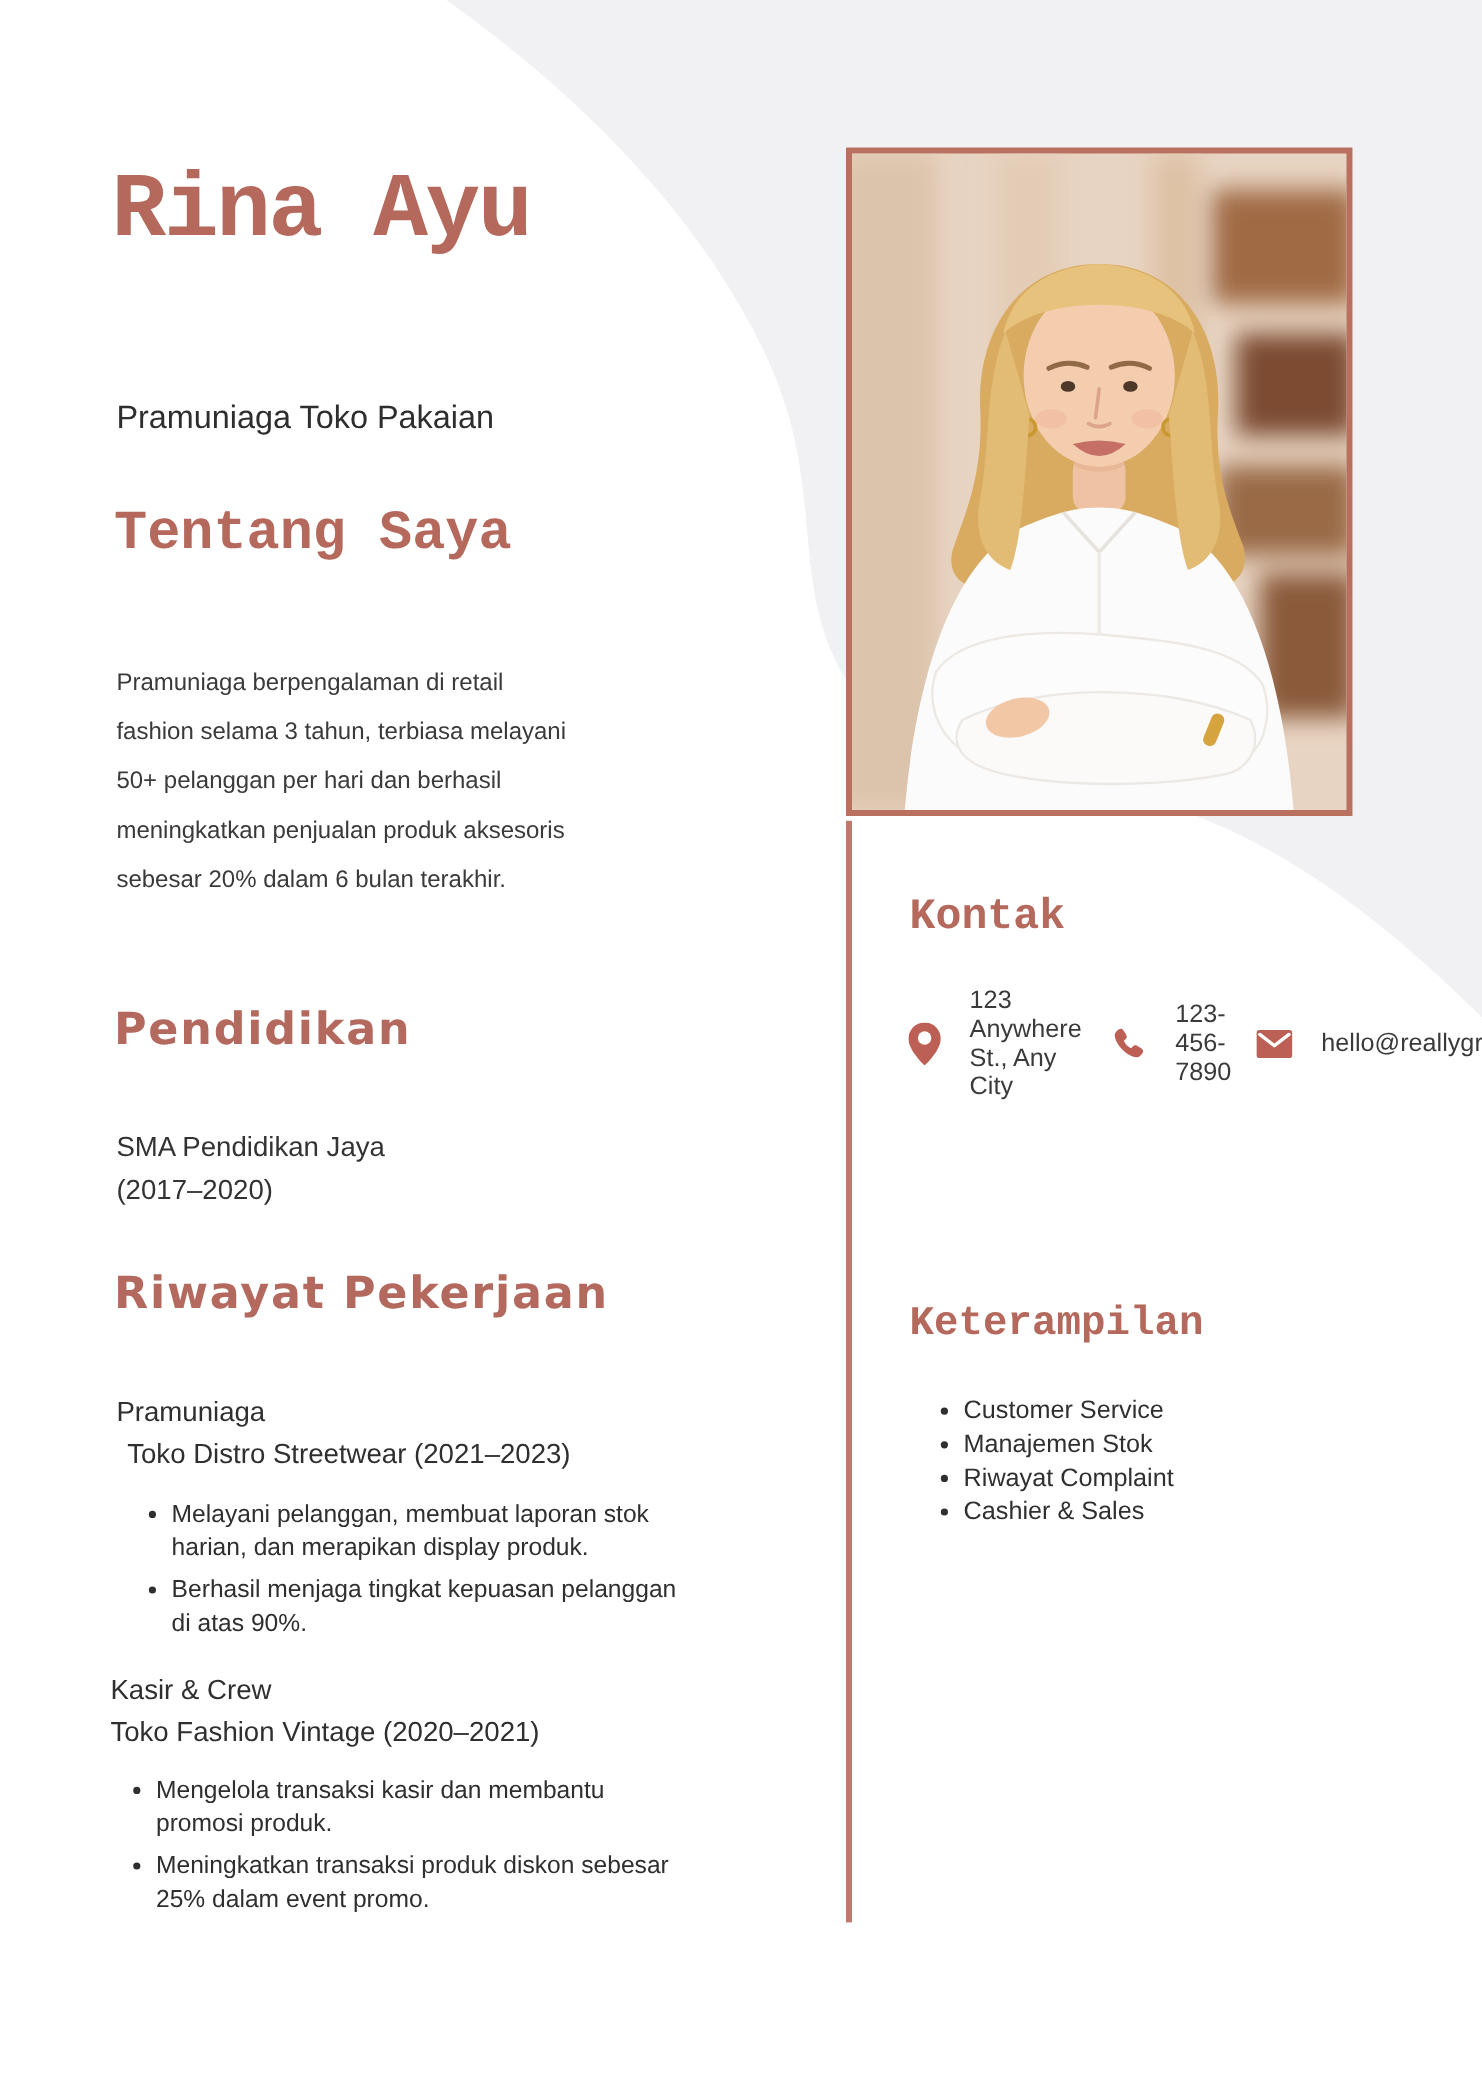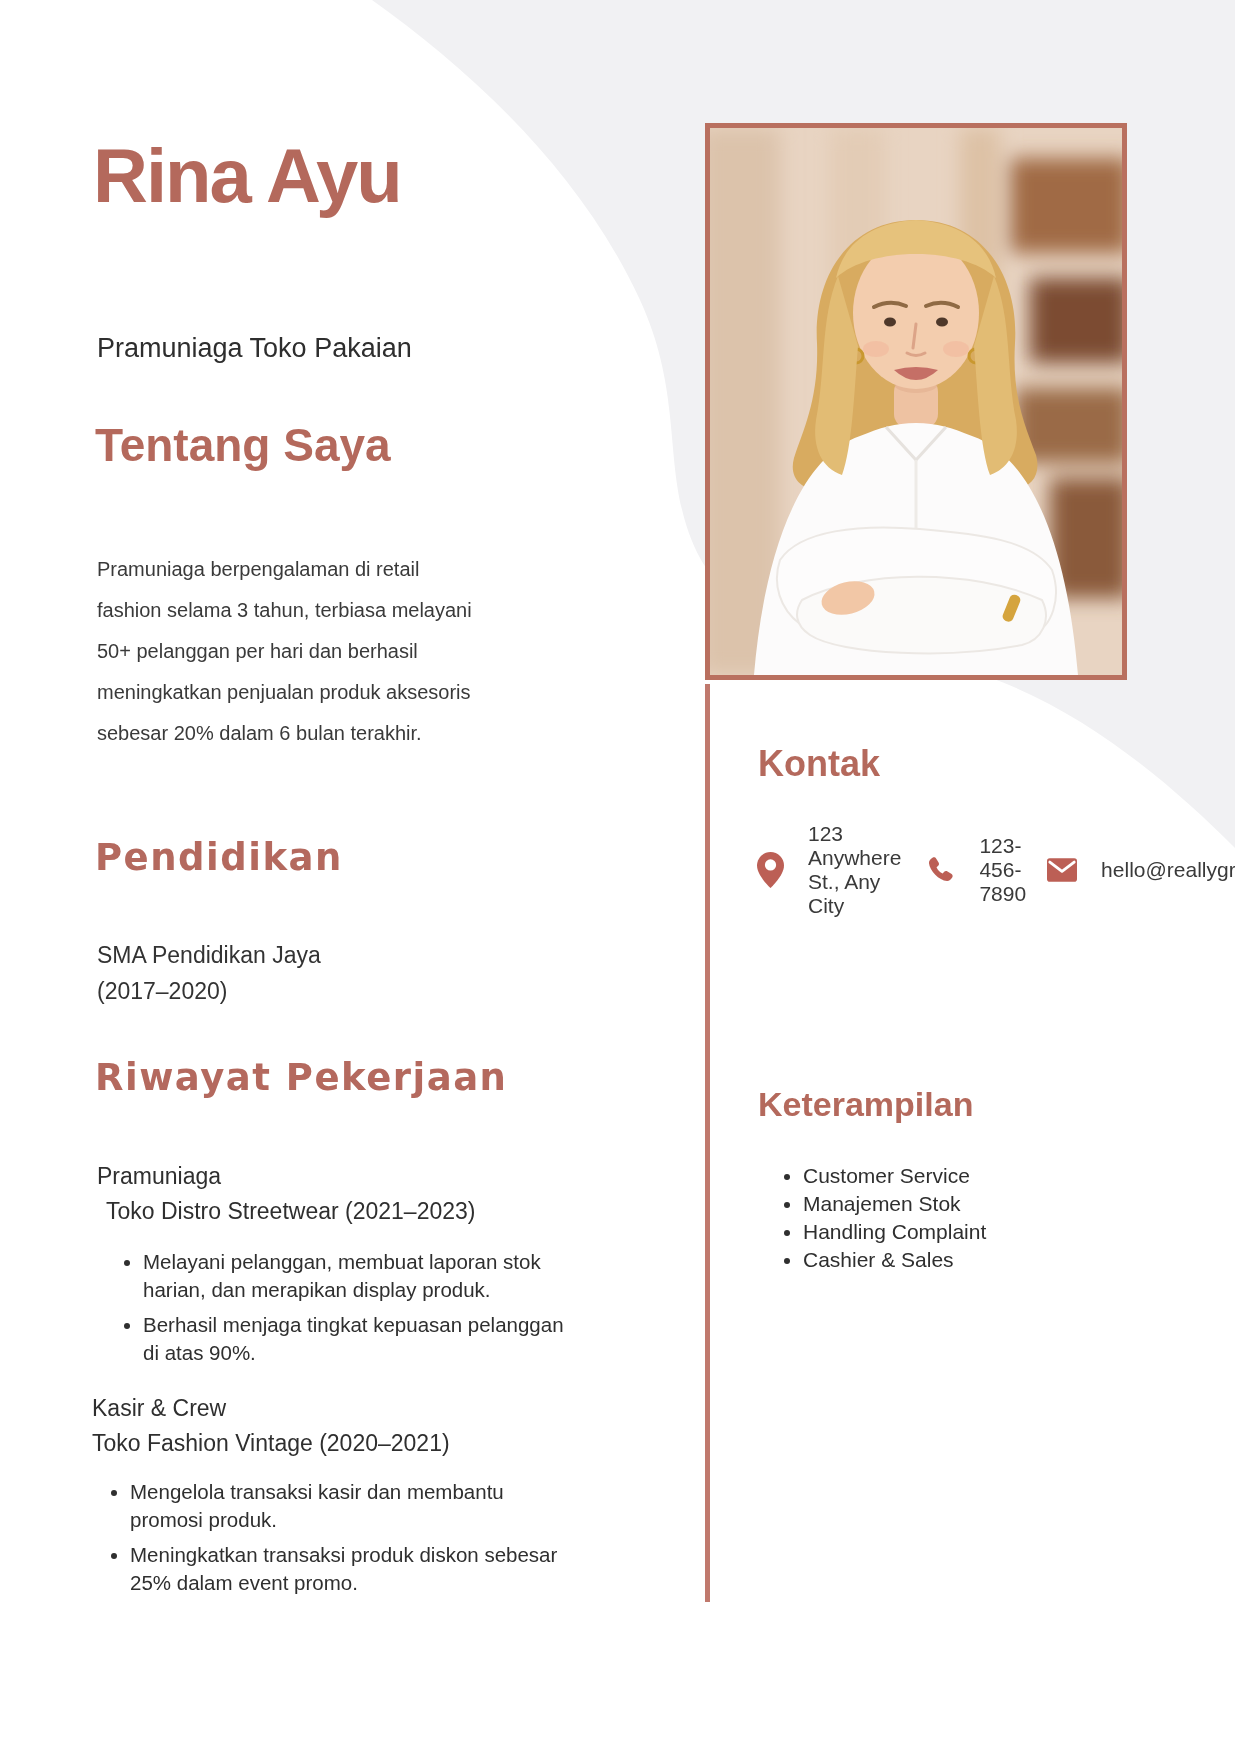--- a/index.html
+++ b/index.html
@@ -5,26 +5,26 @@
   html,body{margin:0;padding:0;background:#ffffff;}
   .page{
     position:relative;width:1235px;height:1748px;background:#ffffff;
     overflow:hidden;font-family:"Liberation Sans",sans-serif;color:#3b3b3b;
   }
   .bg-blob{position:absolute;left:0;top:0;z-index:0;}
   .z{position:absolute;z-index:1;}
 
   
   .name{
-    left:93px;top:138px;font-family:Liberation Sans, sans-serif;font-weight:700;
+    left:93px;top:138px;font-family:Liberation Mono, monospace;font-weight:700;
     font-size:76px;letter-spacing:-2px;color:#b4695c;line-height:1;
   }
   .subtitle{left:97px;top:333px;font-size:27px;color:#2e2e2e;}
   .h-serif{
-    font-family:Liberation Sans, sans-serif;font-weight:700;color:#b4695c;line-height:1.1;
+    font-family:Liberation Mono, monospace;font-weight:700;color:#b4695c;line-height:1.1;
   }
   .h-about{left:95px;top:420px;font-size:46px;}
   .h-sans{
     font-family:"DejaVu Sans",sans-serif;font-weight:700;color:#b4695e;
     letter-spacing:1.5px;font-size:37px;line-height:1.1;
   }
   .h-edu{left:95px;top:838px;}
   .h-exp{left:95px;top:1058px;}
 
   .about-body{
@@ -198,17 +198,17 @@
         </svg>
       </span>
       <span class="ctext">hello@reallygreatsite.com</span>
     </div>
   </div>
 
   <div class="z h-serif h-skill">Keterampilan</div>
   <ul class="z skills">
     <li>Customer Service</li>
     <li>Manajemen Stok</li>
-    <li>Handling Complaint</li>
+    <li>Riwayat Complaint</li>
     <li>Cashier &amp; Sales</li>
   </ul>
 
 </div>
 
 </body></html>

